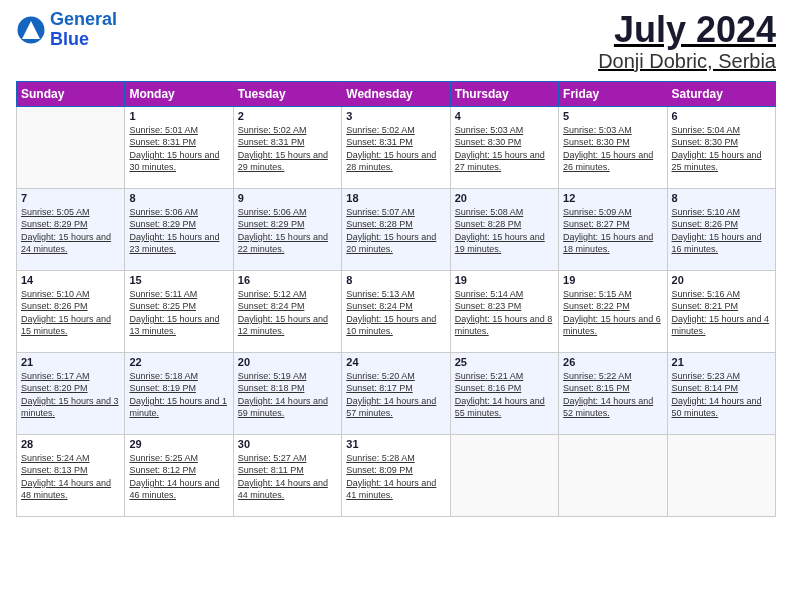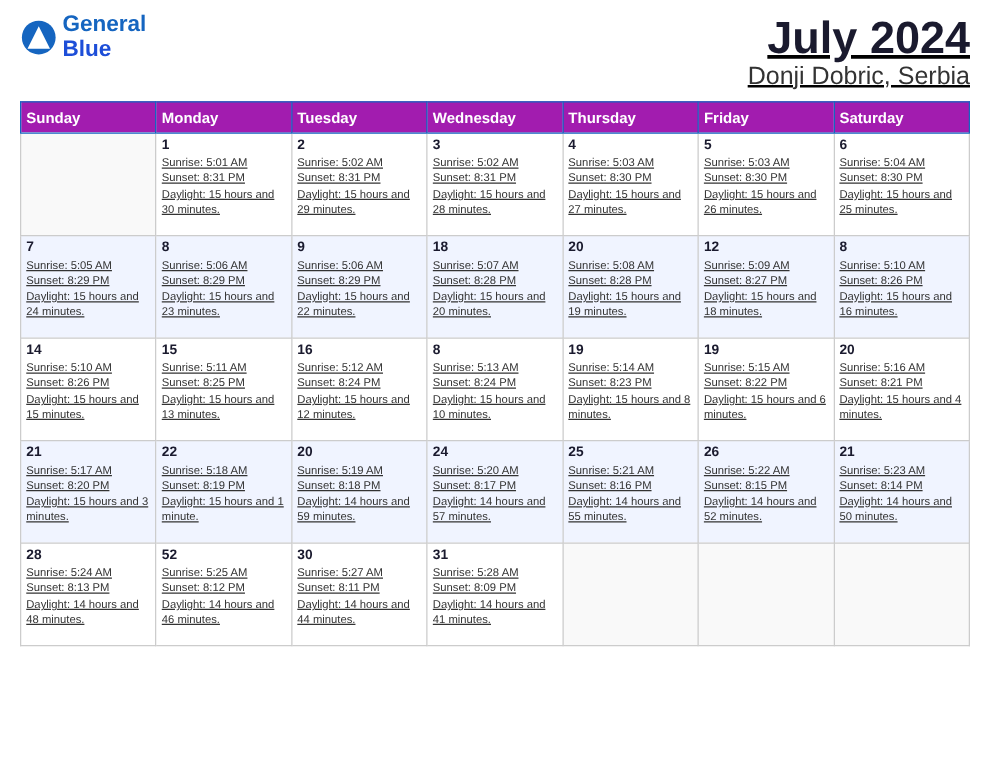--- a/index.html
+++ b/index.html
@@ -247,21 +247,21 @@
             <div class="cell-date">21</div>
             <div class="cell-info">Sunrise: 5:23 AM<br>Sunset: 8:14 PM<br>Daylight: 14 hours and 50 minutes.</div>
           </td>
         </tr>
         <tr>
           <td>
             <div class="cell-date">28</div>
             <div class="cell-info">Sunrise: 5:24 AM<br>Sunset: 8:13 PM<br>Daylight: 14 hours and 48 minutes.</div>
           </td>
           <td>
-            <div class="cell-date">52</div>
+            <div class="cell-date">29</div>
             <div class="cell-info">Sunrise: 5:25 AM<br>Sunset: 8:12 PM<br>Daylight: 14 hours and 46 minutes.</div>
           </td>
           <td>
             <div class="cell-date">30</div>
             <div class="cell-info">Sunrise: 5:27 AM<br>Sunset: 8:11 PM<br>Daylight: 14 hours and 44 minutes.</div>
           </td>
           <td>
             <div class="cell-date">31</div>
             <div class="cell-info">Sunrise: 5:28 AM<br>Sunset: 8:09 PM<br>Daylight: 14 hours and 41 minutes.</div>
           </td>

